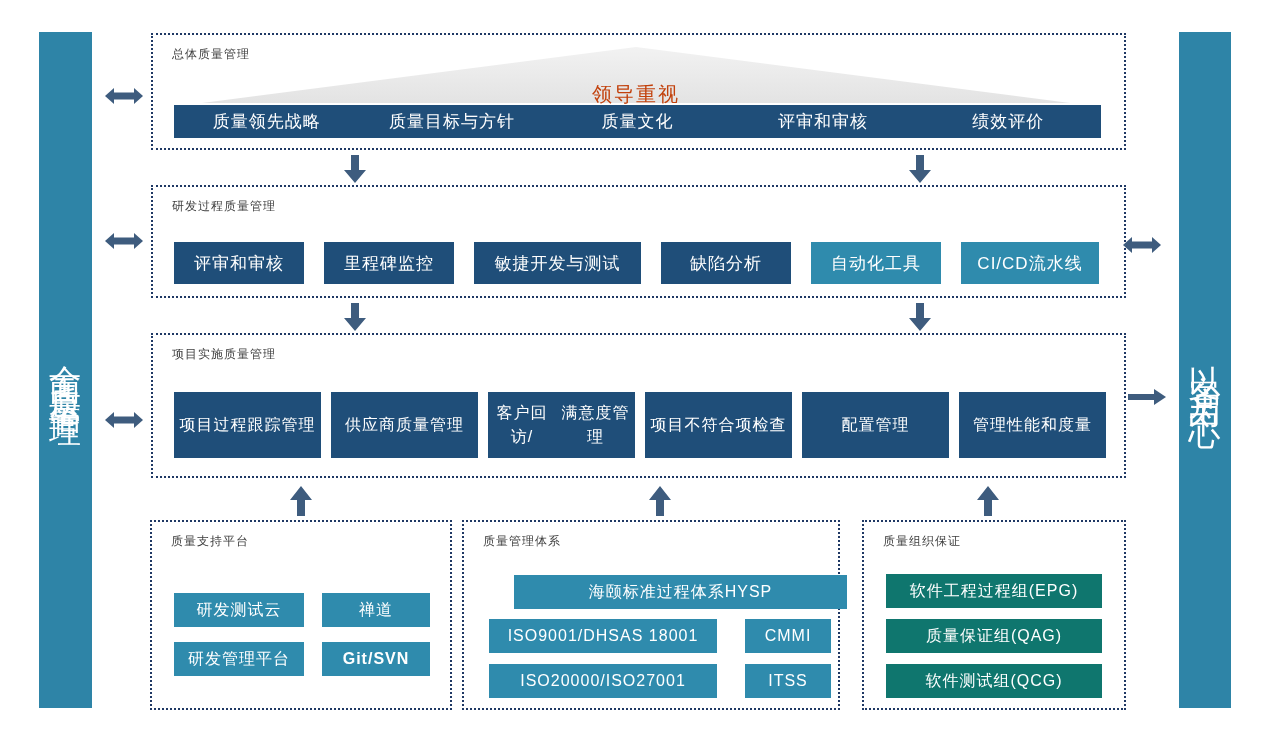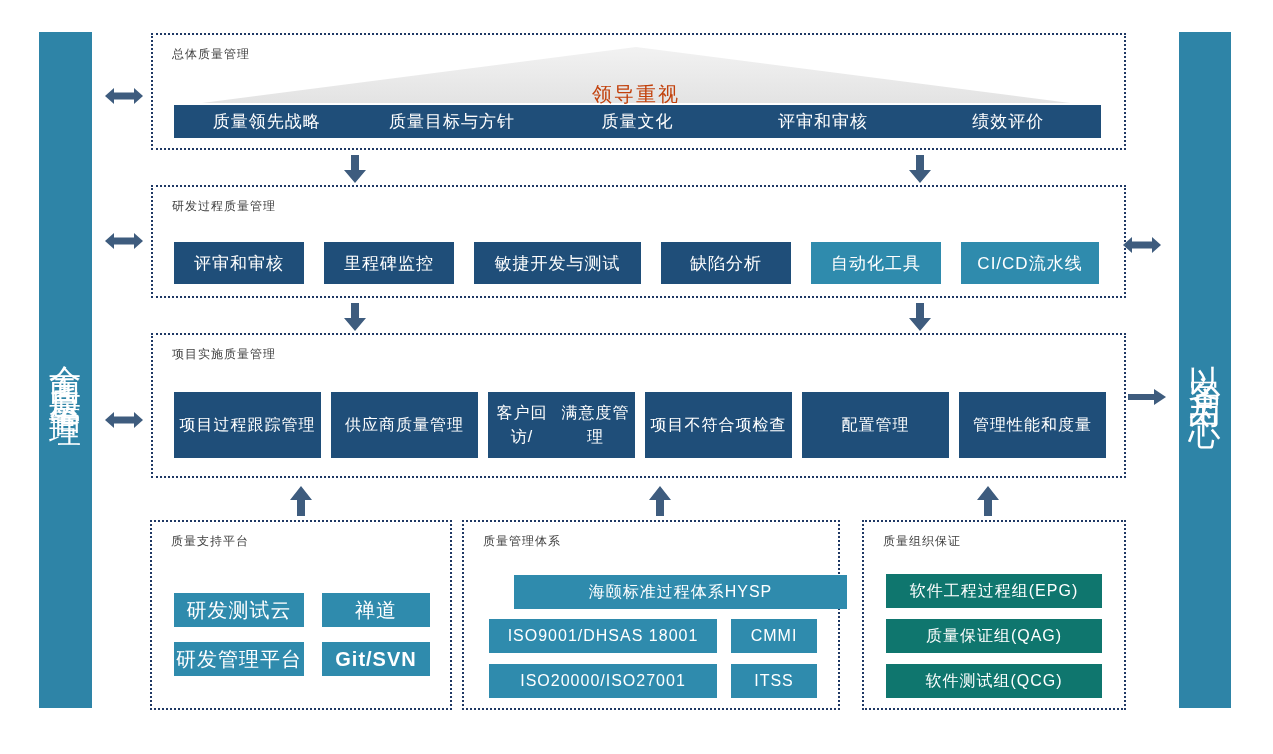--- a/index.html
+++ b/index.html
@@ -38,24 +38,24 @@
   .row  { position: absolute; display: flex; }
   .row1 { left: 21px; right: 23px; top: 70px; height: 33px; }
   .row1 .btn { flex: 1; }
   .row2 { left: 21px; top: 55px; height: 42px; gap: 20px; }
   .w130 { width: 130px; } .w167 { width: 167px; } .w138 { width: 138px; }
   .row3 { left: 21px; right: 18px; top: 57px; height: 66px; gap: 10px; }
   .row3 .btn { flex: 1; flex-direction: row; font-size: 16px; line-height: 1.5; }
 
   .gridA { position: absolute; left: 22px; top: 71px; display: grid;
            grid-template-columns: 130px 108px; column-gap: 18px; row-gap: 15px; }
-  .gridA .btn { height: 34px; font-size: 20px; background: #2F8BAD; }
+  .gridA .btn { height: 34px; font-size: 16px; background: #2F8BAD; }
 
   .bwide { position: absolute; left: 25px; top: 53px; width: 333px; height: 34px; font-size: 16px; margin-left: 25px; }
-  .rowB  { position: absolute; left: 25px; display: flex; gap: 14px; height: 34px; justify-content: flex-end; }
+  .rowB  { position: absolute; left: 25px; display: flex; gap: 28px; height: 34px; justify-content: flex-end; }
   .rowB .btn { font-size: 16px; }
   .rb1 { top: 97px; } .rb2 { top: 142px; }
   .w228 { width: 228px; } .w86 { width: 86px; }
 
   .colC { position: absolute; left: 22px; top: 52px; display: flex; flex-direction: column; gap: 11px; }
   .colC .btn { width: 216px; height: 34px; font-size: 16px; background: #0f766e; }
 
   .arrow { position: absolute; }
   .arrow polygon { fill: #3E5C7E; }
 </style>

